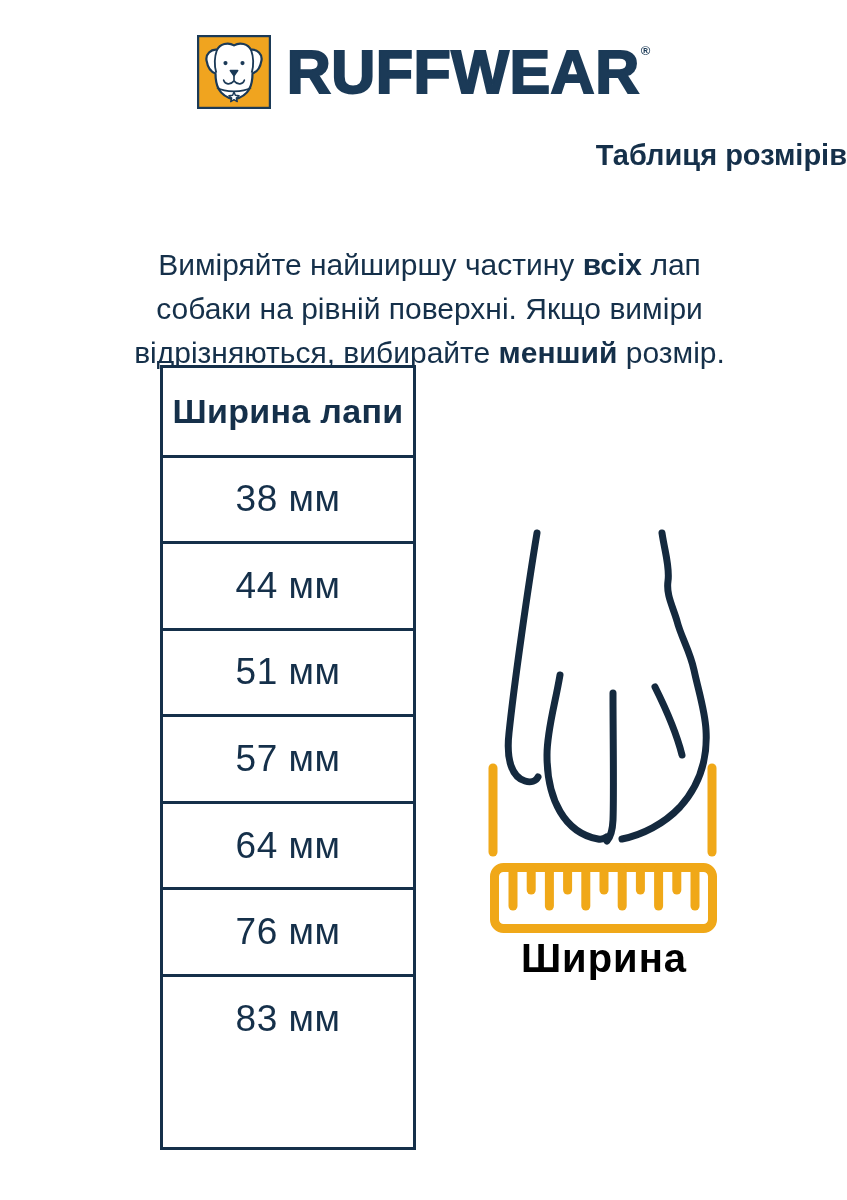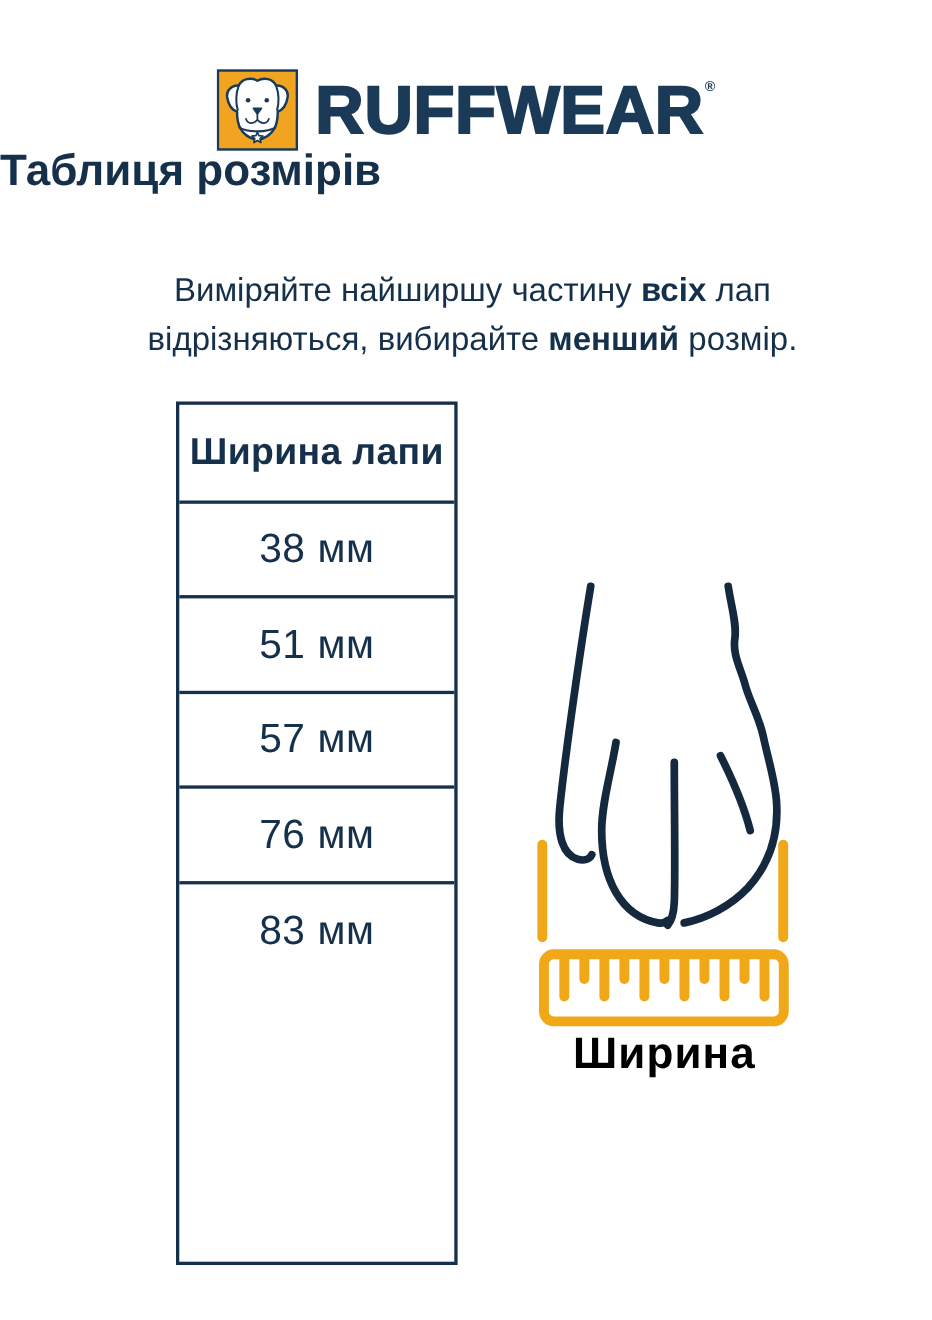--- a/index.html
+++ b/index.html
@@ -19,21 +19,20 @@
 
   
   .brand-header {
     position: absolute;
     top: 34px; left: 0;
     width: 100%;
     display: flex;
     justify-content: center;
     align-items: center;
     gap: 16px;
-    margin-top: 28px;
   }
   .logo-box {
     width: 74px; height: 76px;
     flex: 0 0 auto;
   }
   .logo-box svg { display: block; width: 100%; height: 100%; }
   .wordmark-wrap {
     position: relative;
     display: flex;
     align-items: flex-start;
@@ -53,22 +52,22 @@
     color: #1B3A57;
     margin-top: 9px;
     margin-left: 1px;
   }
 
   
   .page-title {
     position: absolute;
     top: 130px; left: 0;
     width: 100%;
-    text-align: left;
-    font-size: 40px;
+    text-align: right;
+    font-size: 29px;
     line-height: 50px;
     font-weight: bold;
     color: #15304A;
   }
 
   
   .instruction {
     position: absolute;
     top: 243px; left: 0;
     width: 100%;
@@ -153,28 +152,31 @@
       <div class="registered">®</div>
     </div>
   </div>
 
   <div class="page-title">
     <div>Таблиця розмірів</div>
   </div>
 
   <div class="instruction">
     <div class="line"><span>Виміряйте найширшу частину </span><b>всіх</b><span> лап</span></div>
+    <div class="line"><span>собаки на рівній поверхні. Якщо виміри</span></div>
     <div class="line"><span>відрізняються, вибирайте </span><b>менший</b><span> розмір.</span></div>
   </div>
 
   <div class="size-table">
     <div class="cell header-cell">Ширина лапи</div>
     <div class="cell value-cell">38 мм</div>
+    <div class="cell value-cell">44 мм</div>
     <div class="cell value-cell">51 мм</div>
     <div class="cell value-cell">57 мм</div>
+    <div class="cell value-cell">64 мм</div>
     <div class="cell value-cell">76 мм</div>
     <div class="cell value-cell">83 мм</div>
   </div>
 
   <svg class="paw-illustration" viewBox="0 0 290 425">
     <g fill="none" stroke="#14293E" stroke-width="7" stroke-linecap="round" stroke-linejoin="round">
       <path d="M67 18 C58 72 44 170 39 218 C36 245 42 262 55 266 C61 268 66 266 68 262"></path>
       <path d="M90 160 C85 190 77 215 77 240 C77 285 95 318 128 324 C131 324.5 134 324 136.5 322"></path>
       <path d="M143 178 C143 220 144 280 143 305 C142.5 316 140.5 322 137 326"></path>
       <path d="M185 172 C195 192 206 216 212 240"></path>

